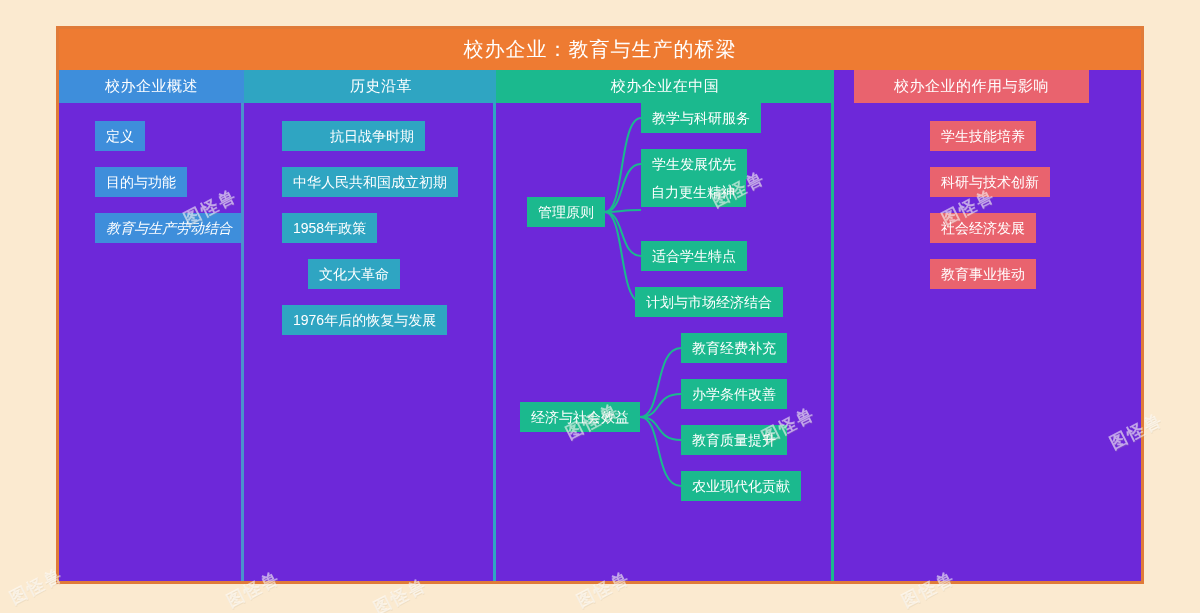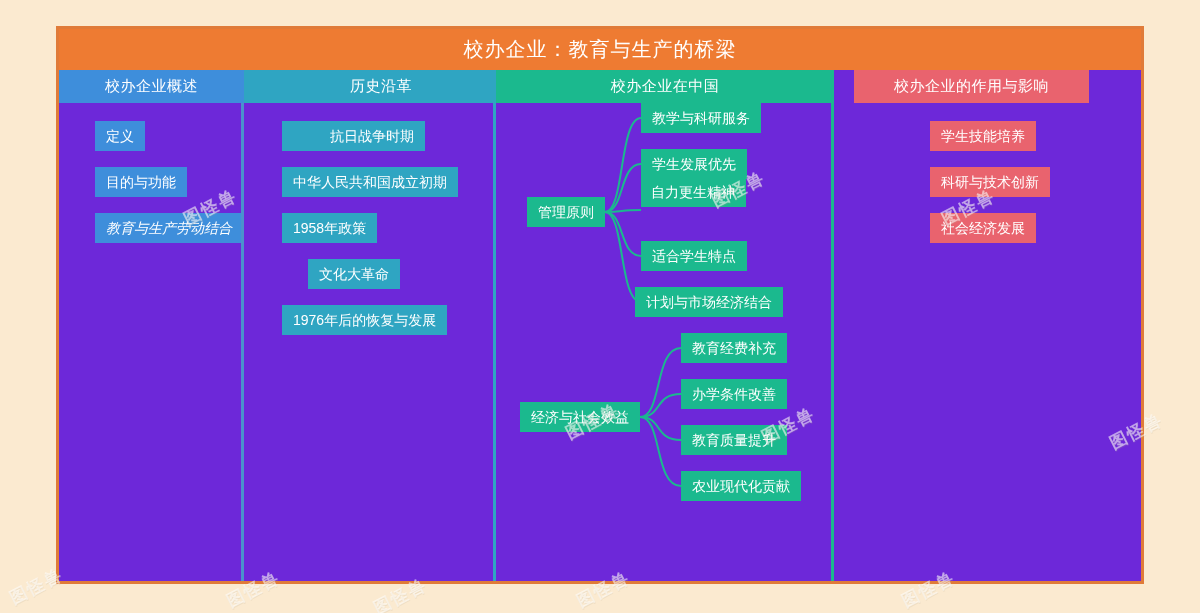--- a/index.html
+++ b/index.html
@@ -210,18 +210,19 @@
         </div>
         <div class="col-divider" style="background: rgb(27, 185, 142);"></div>
       </div>
       <div class="column" style="width: 255px; padding-left: 20px;">
         <div class="col-header" style="background: rgb(233, 99, 110);">校办企业的作用与影响</div>
         <div class="col-body">
           <div class="stack">
             <div class="node" style="left: 76px; top: 18px; background: rgb(233, 99, 110);">学生技能培养</div>
             <div class="node" style="left: 76px; top: 64px; background: rgb(233, 99, 110);">科研与技术创新</div>
             <div class="node" style="left: 76px; top: 110px; background: rgb(233, 99, 110);">社会经济发展</div>
+            <div class="node" style="left: 76px; top: 156px; background: rgb(233, 99, 110);">教育事业推动</div>
           </div>
         </div>
       </div>
     </div>
 
 </div>
 
 </body></html>

